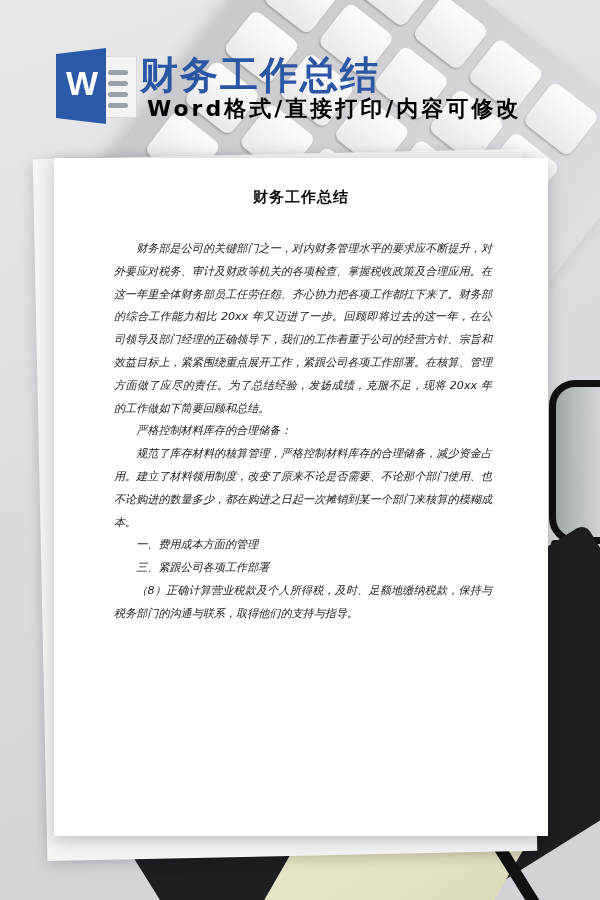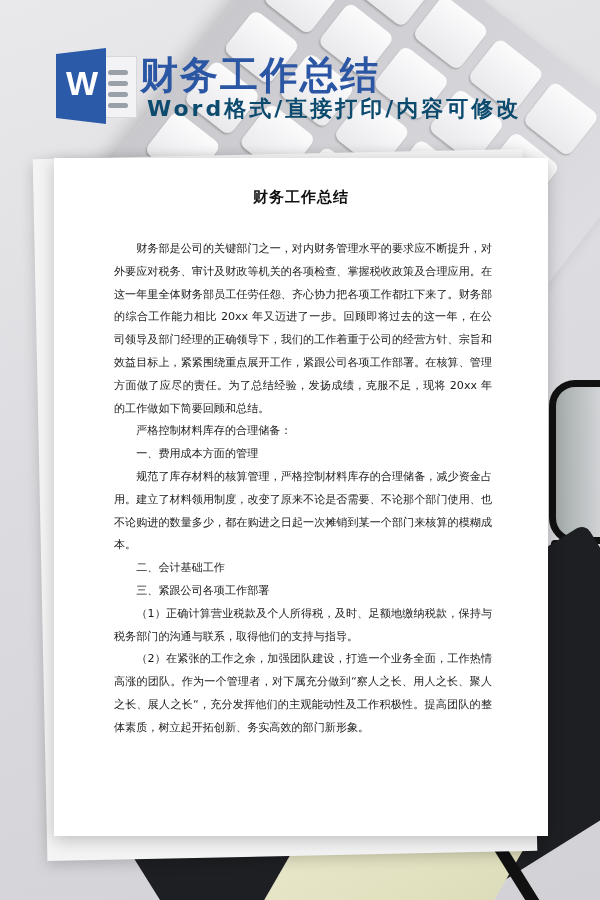--- a/index.html
+++ b/index.html
@@ -67,42 +67,42 @@
   }
   .word-icon .line {
     position: absolute; left: 52px; width: 20px; height: 5px; background: #9aa0a8; border-radius: 3px;
   }
   .title-main {
     position: absolute; left: 140px; top: 50px;
     color: #2b56a4; font: bold 38px "DejaVu Sans", sans-serif; letter-spacing: 2px;
   }
   .title-sub {
     position: absolute; left: 147px; top: 94px;
-    color: #0c4a6e; font: bold 22px "DejaVu Sans", sans-serif; letter-spacing: 3px;
+    color: #000000; font: bold 22px "DejaVu Sans", sans-serif; letter-spacing: 3px;
   }
   
   .back-sheet {
     position: absolute; left: 40px; top: 154px; width: 490px; height: 702px;
     background: #f4f4f4; transform: rotate(-1.2deg);
     box-shadow: 0 4px 14px rgba(0,0,0,0.18);
   }
   .page {
     position: absolute; left: 54px; top: 158px; width: 494px; height: 678px;
     background: #fff; box-shadow: 0 4px 16px rgba(0,0,0,0.22);
   }
   .doc-title {
     position: absolute; left: 0; right: 0; top: 30px; text-align: center;
     font: bold 15px "DejaVu Serif", "Liberation Serif", serif; color: #111; letter-spacing: 1px;
   }
   .body-text {
     position: absolute; left: 60px; top: 80px; width: 378px;
     font: 11.1px "DejaVu Sans", sans-serif; color: #1b1b1b;
     line-height: 22.8px; text-align: justify;
   }
-  .body-text p { margin: 0; text-indent: 2em; }
+  .body-text p { margin: 0; text-indent: 2em; font-style: italic; }
 </style>
 </head>
 <body>
 
 <div class="keyboard">
 
   <div class="key" style="left:90px;top:20px"></div>
   <div class="key" style="left:160px;top:20px"></div>
   <div class="key" style="left:230px;top:20px"></div>
   <div class="key" style="left:300px;top:20px"></div>
@@ -146,20 +146,18 @@
 </div>
 <div class="title-main">财务工作总结</div>
 <div class="title-sub">Word格式/直接打印/内容可修改</div>
 
 <div class="back-sheet"></div>
 <div class="page">
   <div class="doc-title">财务工作总结</div>
   <div class="body-text">
     <p>财务部是公司的关键部门之一，对内财务管理水平的要求应不断提升，对外要应对税务、审计及财政等机关的各项检查、掌握税收政策及合理应用。在这一年里全体财务部员工任劳任怨、齐心协力把各项工作都扛下来了。财务部的综合工作能力相比 20xx 年又迈进了一步。回顾即将过去的这一年，在公司领导及部门经理的正确领导下，我们的工作着重于公司的经营方针、宗旨和效益目标上，紧紧围绕重点展开工作，紧跟公司各项工作部署。在核算、管理方面做了应尽的责任。为了总结经验，发扬成绩，克服不足，现将 20xx 年的工作做如下简要回顾和总结。</p>
     <p>严格控制材料库存的合理储备：</p>
+    <p>规范了库存材料的核算管理，严格控制材料库存的合理储备，减少资金占用。建立了材料领用制度，改变了原来不论是否需要、不论那个部门使用、也不论购进的数量多少，都在购进之日起一次摊销到某一个部门来核算的模糊成本。</p>
     <p>一、费用成本方面的管理</p>
-    <p>规范了库存材料的核算管理，严格控制材料库存的合理储备，减少资金占用。建立了材料领用制度，改变了原来不论是否需要、不论那个部门使用、也不论购进的数量多少，都在购进之日起一次摊销到某一个部门来核算的模糊成本。</p>
-    <p>二、会计基础工作</p>
     <p>三、紧跟公司各项工作部署</p>
-    <p>（1）正确计算营业税款及个人所得税，及时、足额地缴纳税款，保持与税务部门的沟通与联系，取得他们的支持与指导。</p>
-    <p>（2）在紧张的工作之余，加强团队建设，打造一个业务全面，工作热情高涨的团队。作为一个管理者，对下属充分做到“察人之长、用人之长、聚人之长、展人之长“，充分发挥他们的主观能动性及工作积极性。提高团队的整体素质，树立起开拓创新、务实高效的部门新形象。</p>
+    <p>（8）正确计算营业税款及个人所得税，及时、足额地缴纳税款，保持与税务部门的沟通与联系，取得他们的支持与指导。</p>
   </div>
 </div>
 
 </body></html>

